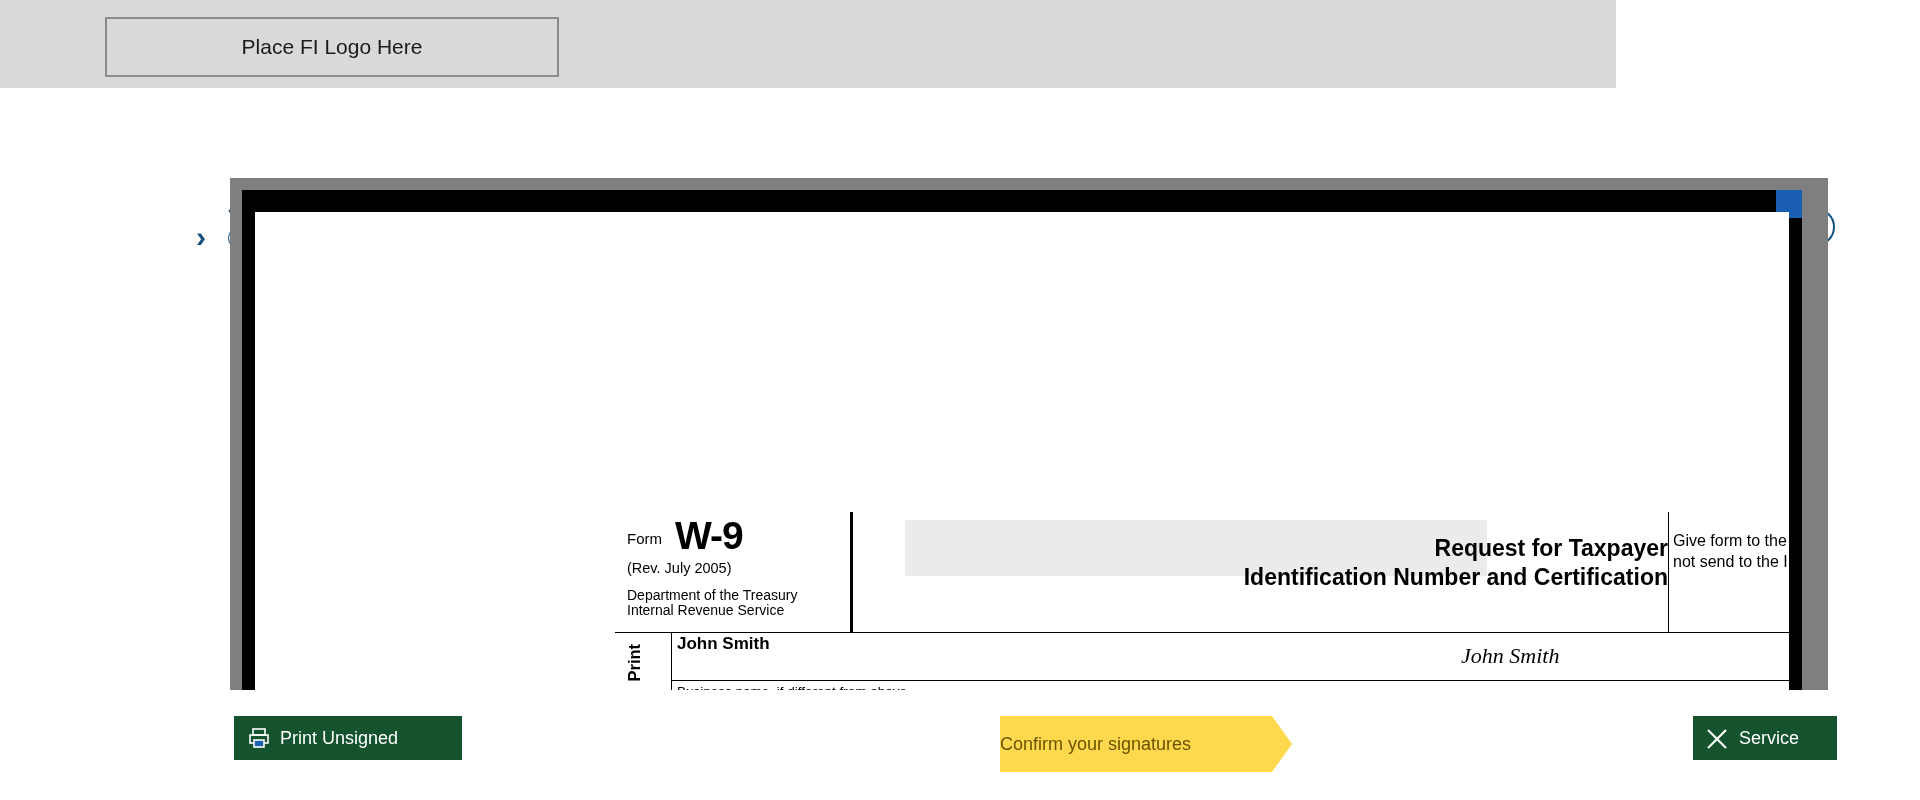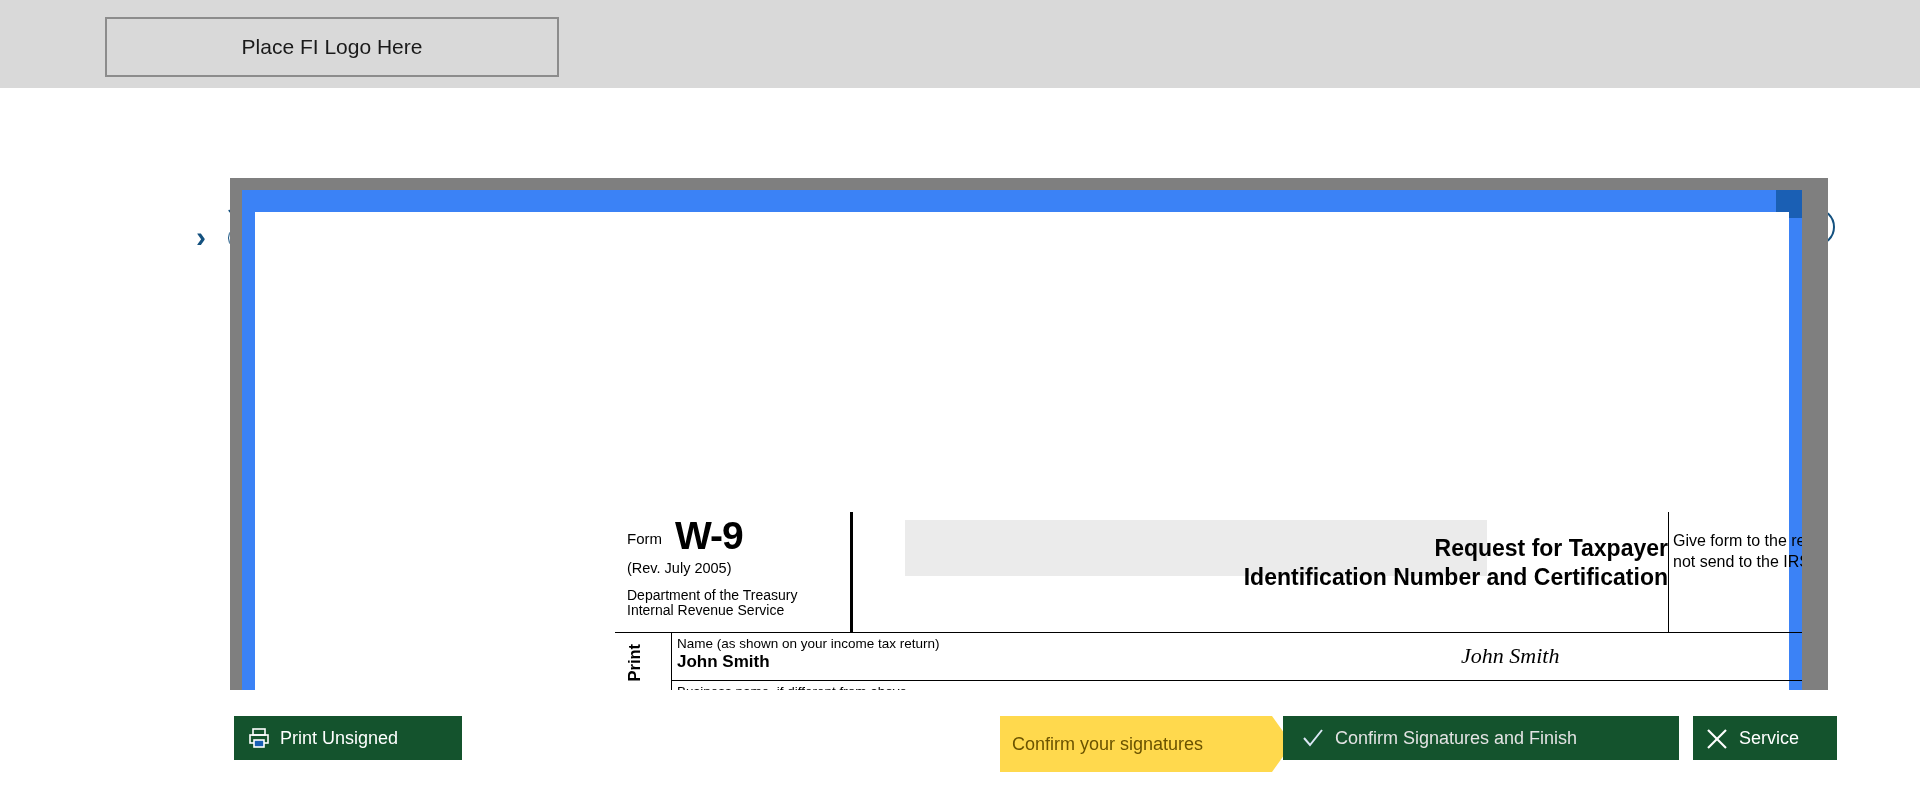--- a/index.html
+++ b/index.html
@@ -15,21 +15,21 @@
     position: relative;
     width: 1920px;
     height: 800px;
     background: #ffffff;
   }
 
   
   .logo-band {
     position: absolute;
     left: 0; top: 0;
-    width: 1920px; height: 88px;
+    width: 1616px; height: 88px;
     background: #d9d9d9;
   }
   .logo-box {
     position: absolute;
     left: 105px; top: 17px;
     width: 450px; height: 56px;
     border: 2px solid #8c8c8c;
     background: #d9d9d9;
     display: flex;
     align-items: center;
@@ -125,21 +125,21 @@
     position: absolute;
     left: 230px; top: 178px;
     width: 1598px; height: 512px;
     background: #7f7f7f;
     box-sizing: border-box;
   }
   .viewer-inner {
     position: absolute;
     left: 12px; top: 12px;
     width: 1560px; height: 500px;
-    background: #3b82f6;
+    background: #000000;
     overflow: hidden;
   }
   .scroll-thumb {
     position: absolute;
     right: 0; top: 0;
     width: 26px; height: 28px;
     background: #1a5fb4;
     cursor: pointer;
   }
 
@@ -231,21 +231,21 @@
   .btn-print { left: 234px; top: 716px; width: 228px; padding-left: 14px; }
   .btn-confirm { left: 1283px; top: 716px; width: 396px; padding-left: 52px; color: #e3e3e3; }
   .btn-cancel { left: 1693px; top: 716px; width: 144px; padding-left: 46px; }
   .tooltip {
     position: absolute;
     left: 1000px; top: 716px;
     width: 272px; height: 56px;
     background: #ffd94d;
     color: #6b5300;
     font-size: 18px;
-    display: flex; align-items: center; padding-left: 12px;
+    display: flex; align-items: center; 
     box-sizing: border-box;
   }
   .tooltip-arrow {
     position: absolute;
     left: 1272px; top: 716px;
     width: 0; height: 0;
     border-top: 28px solid transparent;
     border-bottom: 28px solid transparent;
     border-left: 20px solid #ffd94d;
   }
@@ -306,21 +306,20 @@
 
           <div class="body" style="height:230px;">
             <div class="sidebar-vert">
               <div class="vtext">
                 <span>cific instructions on page 2.</span>
                 &nbsp;<b>Print or type</b>
               </div>
             </div>
 
             <div class="rowbox" style="left:56px; top:0; width:1234px; height:48px;">
-              <div class="lbl">Name (as shown on your income tax return)</div>
               <div class="val">John Smith</div>
               <div class="sig" style="left:790px; top:10px;">John Smith</div>
             </div>
 
             <div class="rowbox" style="left:56px; top:48px; width:1234px; height:48px;">
               <div class="lbl">Business name, if different from above</div>
 
             </div>
 
           </div>
@@ -339,28 +338,20 @@
       </svg>
     </span>
     <span>Print Unsigned</span>
   </div>
 
   <div class="tooltip">
     <span>Confirm your signatures</span>
   </div>
   <div class="tooltip-arrow"></div>
 
-  <div class="btn btn-confirm">
-    <span style="position:absolute; left:18px; top:10px;">
-      <svg class="icon-svg" width="24" height="24" viewBox="0 0 24 24">
-        <polyline points="3,12 9,19 21,4" fill="none" stroke="#dbe7f5" stroke-width="2"></polyline>
-      </svg>
-    </span>
-    <span>Confirm Signatures and Finish</span>
-  </div>
 
   <div class="btn btn-cancel">
     <span style="position:absolute; left:12px; top:11px;">
       <svg class="icon-svg" width="24" height="24" viewBox="0 0 24 24">
         <line x1="3" y1="3" x2="21" y2="21" stroke="#fff" stroke-width="2.2"></line>
         <line x1="21" y1="3" x2="3" y2="21" stroke="#fff" stroke-width="2.2"></line>
       </svg>
     </span>
     <span>Service</span>
   </div>

